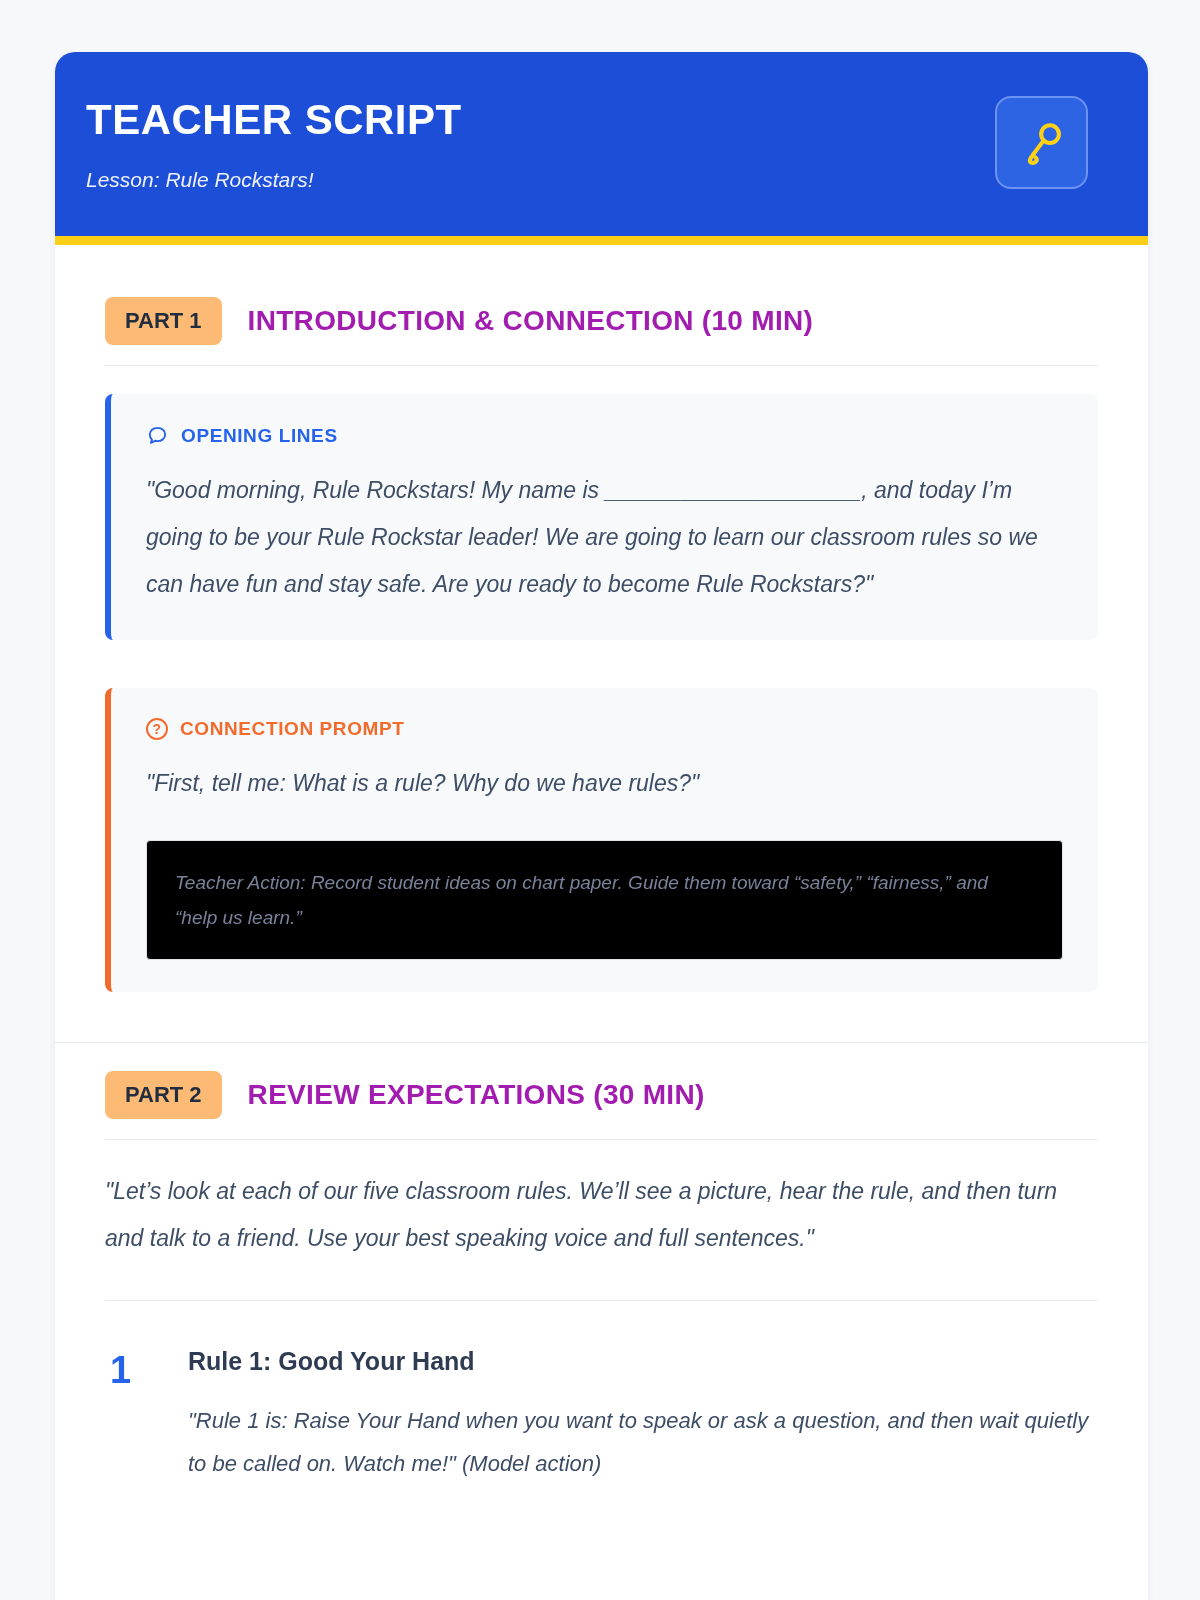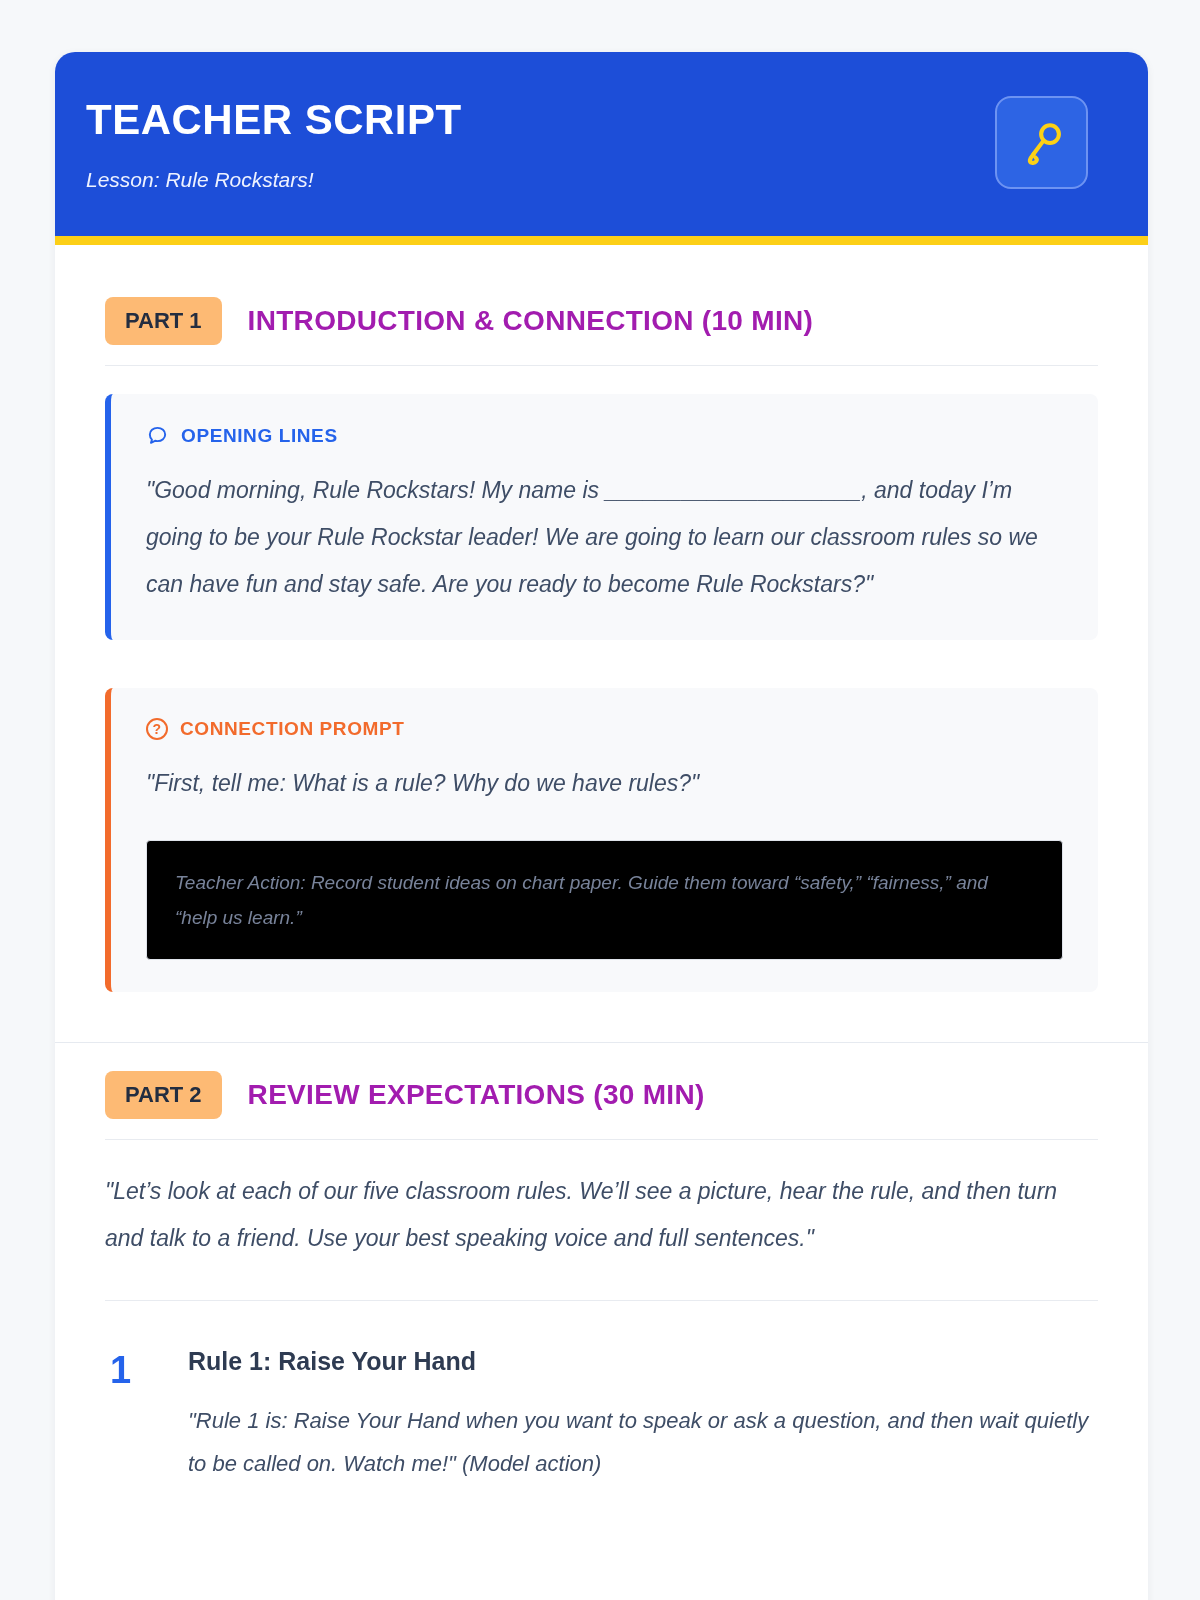--- a/index.html
+++ b/index.html
@@ -160,20 +160,20 @@
         <h2>REVIEW EXPECTATIONS (30 MIN)</h2>
       </div>
       <hr class="rule-line">
 
       <p class="script-text intro">"Let’s look at each of our five classroom rules. We’ll see a picture, hear the rule, and then turn and talk to a friend. Use your best speaking voice and full sentences."</p>
       <hr class="rule-line soft">
 
       <div class="rule-item">
         <div class="rule-number">1</div>
         <div class="rule-body">
-          <h3>Rule 1: Raise Your Hand</h3>
+          <h3>Rule 1: Good Your Hand</h3>
           <p class="script-text small">"Rule 1 is: Raise Your Hand when you want to speak or ask a question, and then wait quietly to be called on. Watch me!" (Model action)</p>
         </div>
       </div>
     </section>
 
   </div>
 </div>
 
 </body></html>

